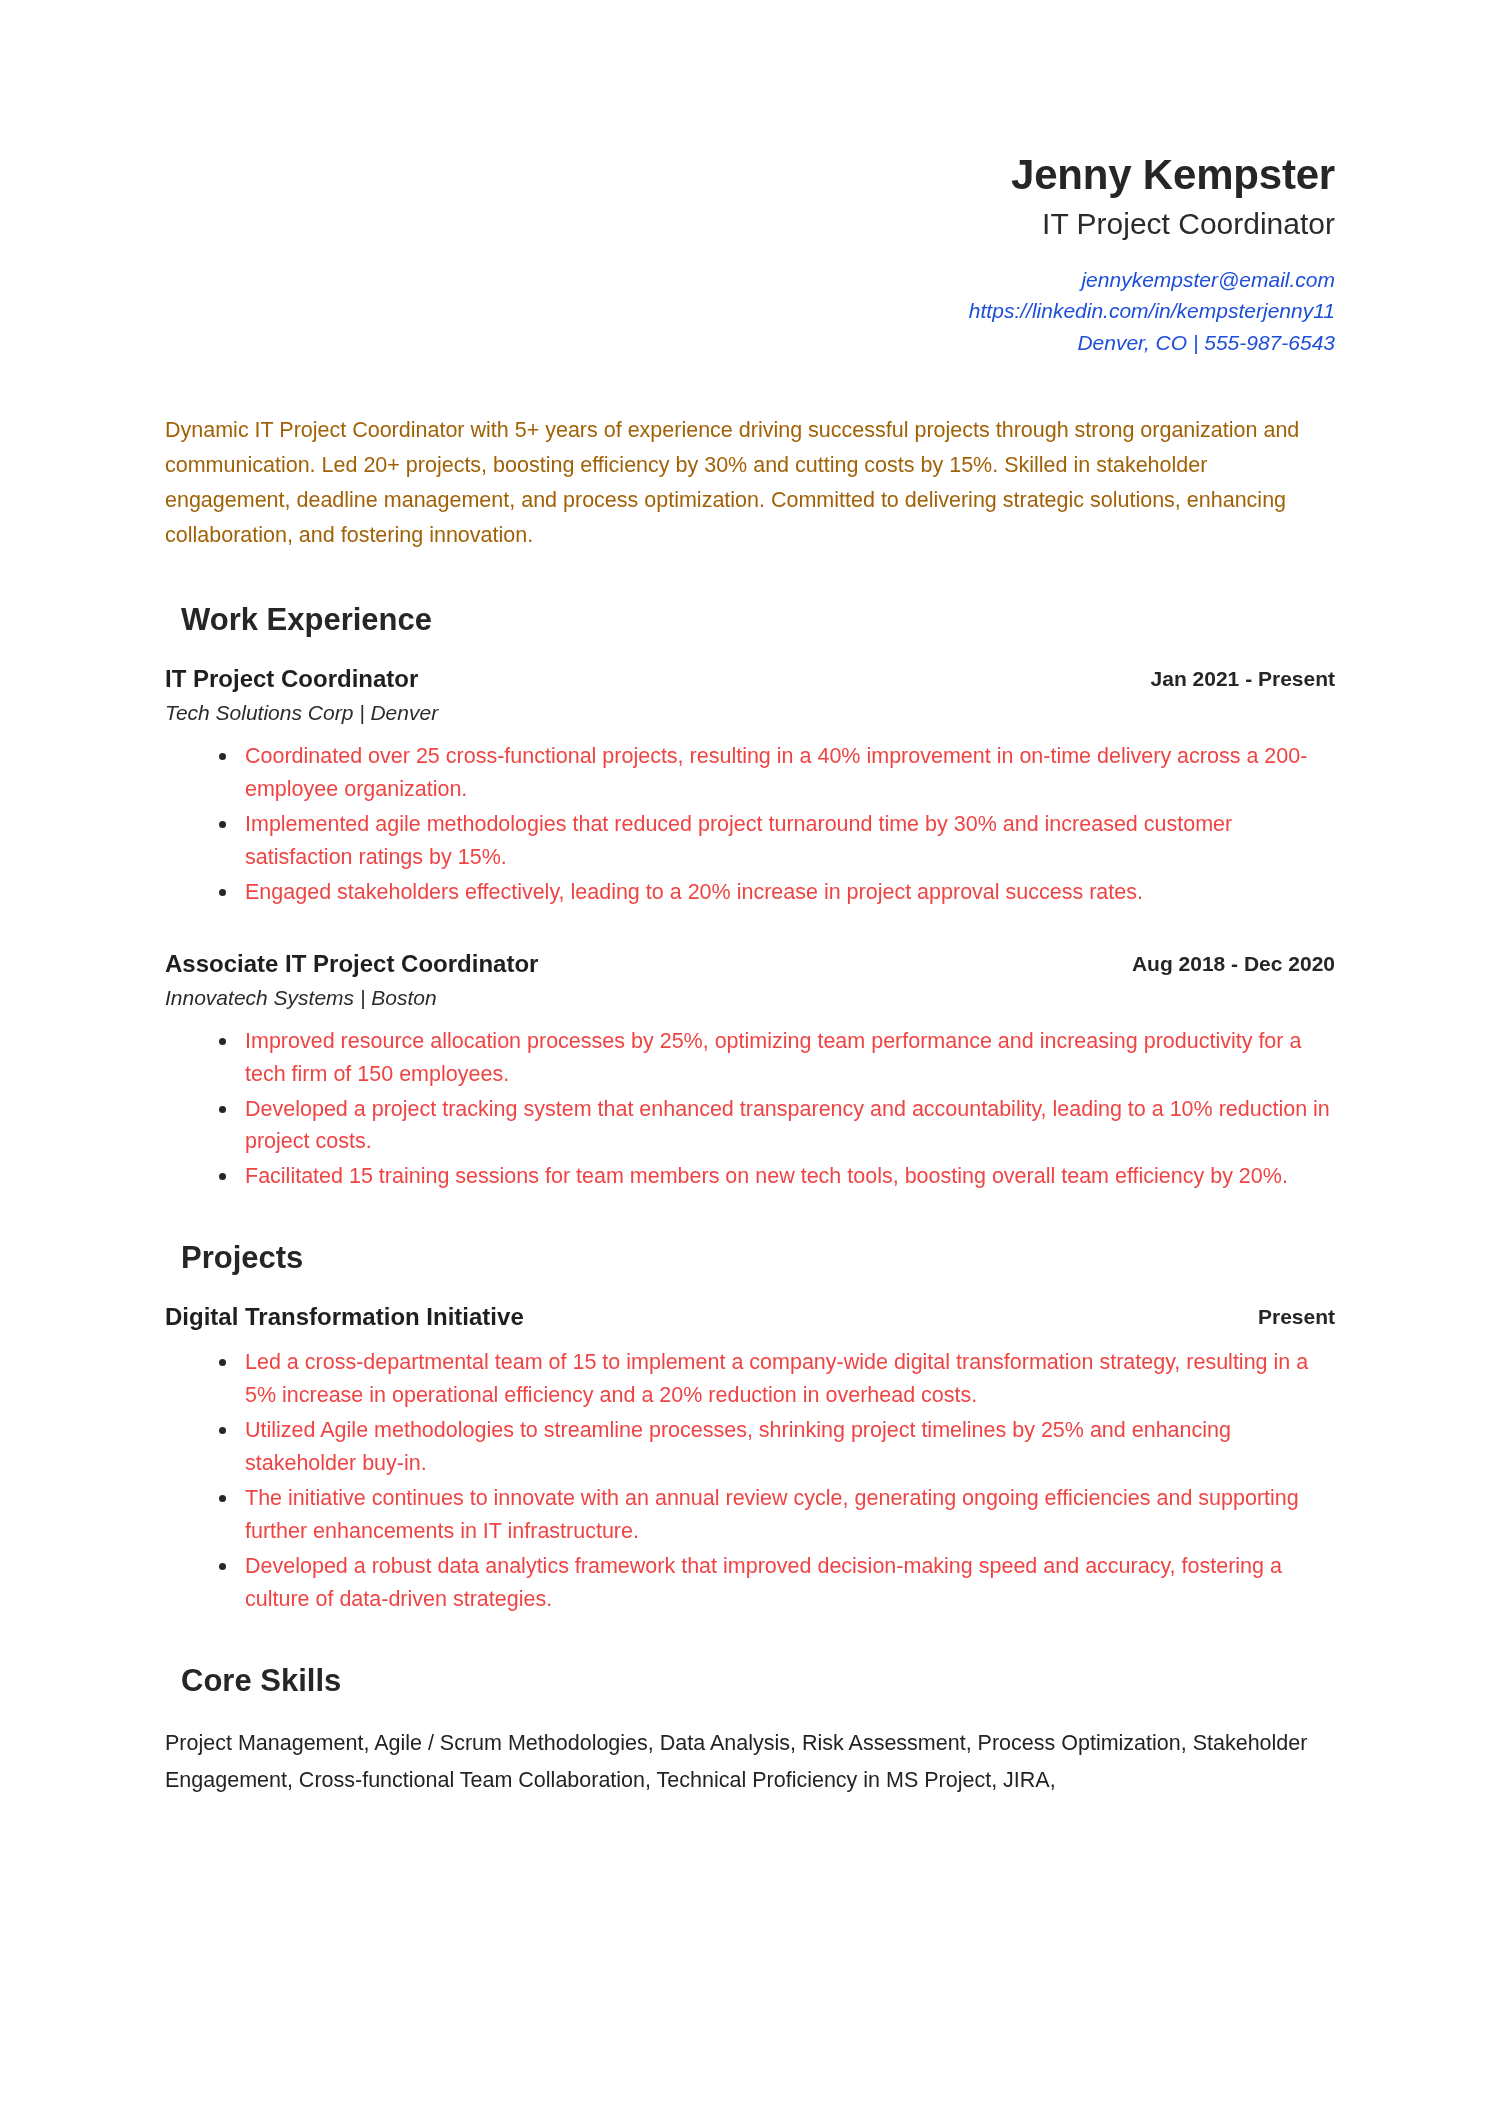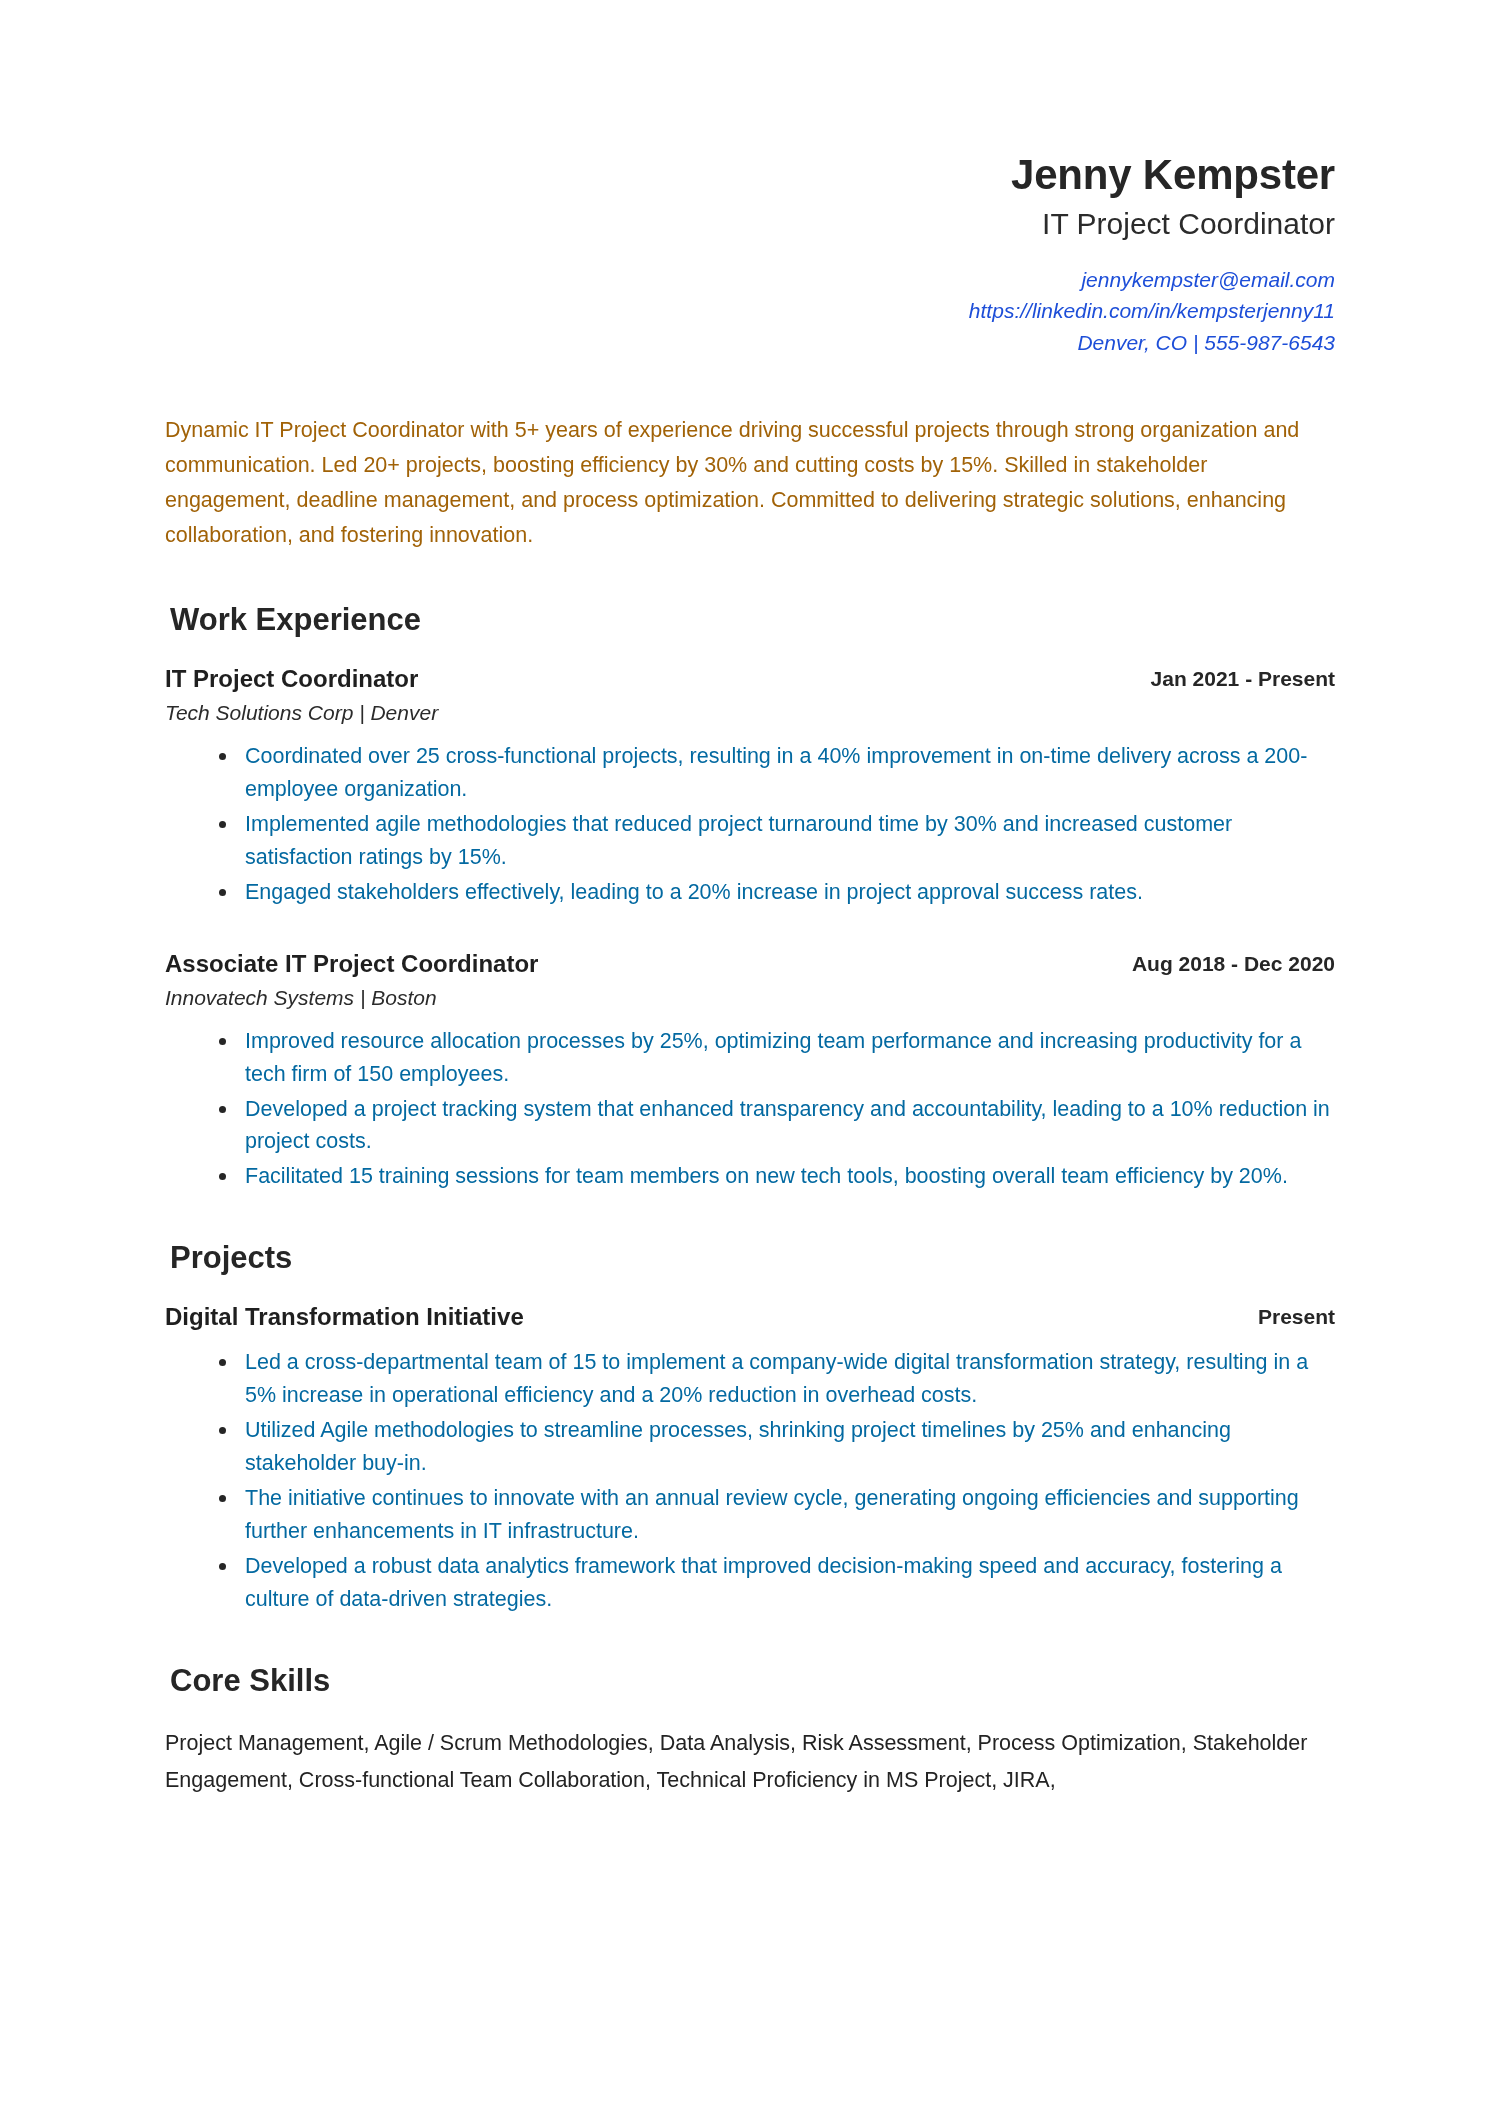--- a/index.html
+++ b/index.html
@@ -57,21 +57,21 @@
     margin: 0 0 48px 0;
     text-align: left;
   }
 
   
   .section { margin-bottom: 14px; }
   .section-heading {
     font-size: 31px;
     font-weight: 700;
     color: #262626;
-    margin: 0 0 26px 5px;
+    margin: 0 0 26px 16px;
     line-height: 1.2;
   }
   .section-heading.spaced-top { margin-top: 46px; }
 
   
   .entry { margin-bottom: 6px; }
   .entry-head {
     display: flex;
     align-items: flex-start;
     justify-content: space-between;
@@ -104,21 +104,21 @@
   
   ul.bullets {
     margin: 14px 0 0 0;
     padding: 0 0 0 78px;
     list-style: none;
   }
   ul.bullets li {
     position: relative;
     font-size: 21.5px;
     line-height: 1.53;
-    color: #0369a1;
+    color: #ef4444;
     margin-bottom: 2px;
     padding-left: 2px;
   }
   ul.bullets li::before {
     content: "";
     position: absolute;
     left: -24px;
     top: 13px;
     width: 7px;
     height: 7px;

